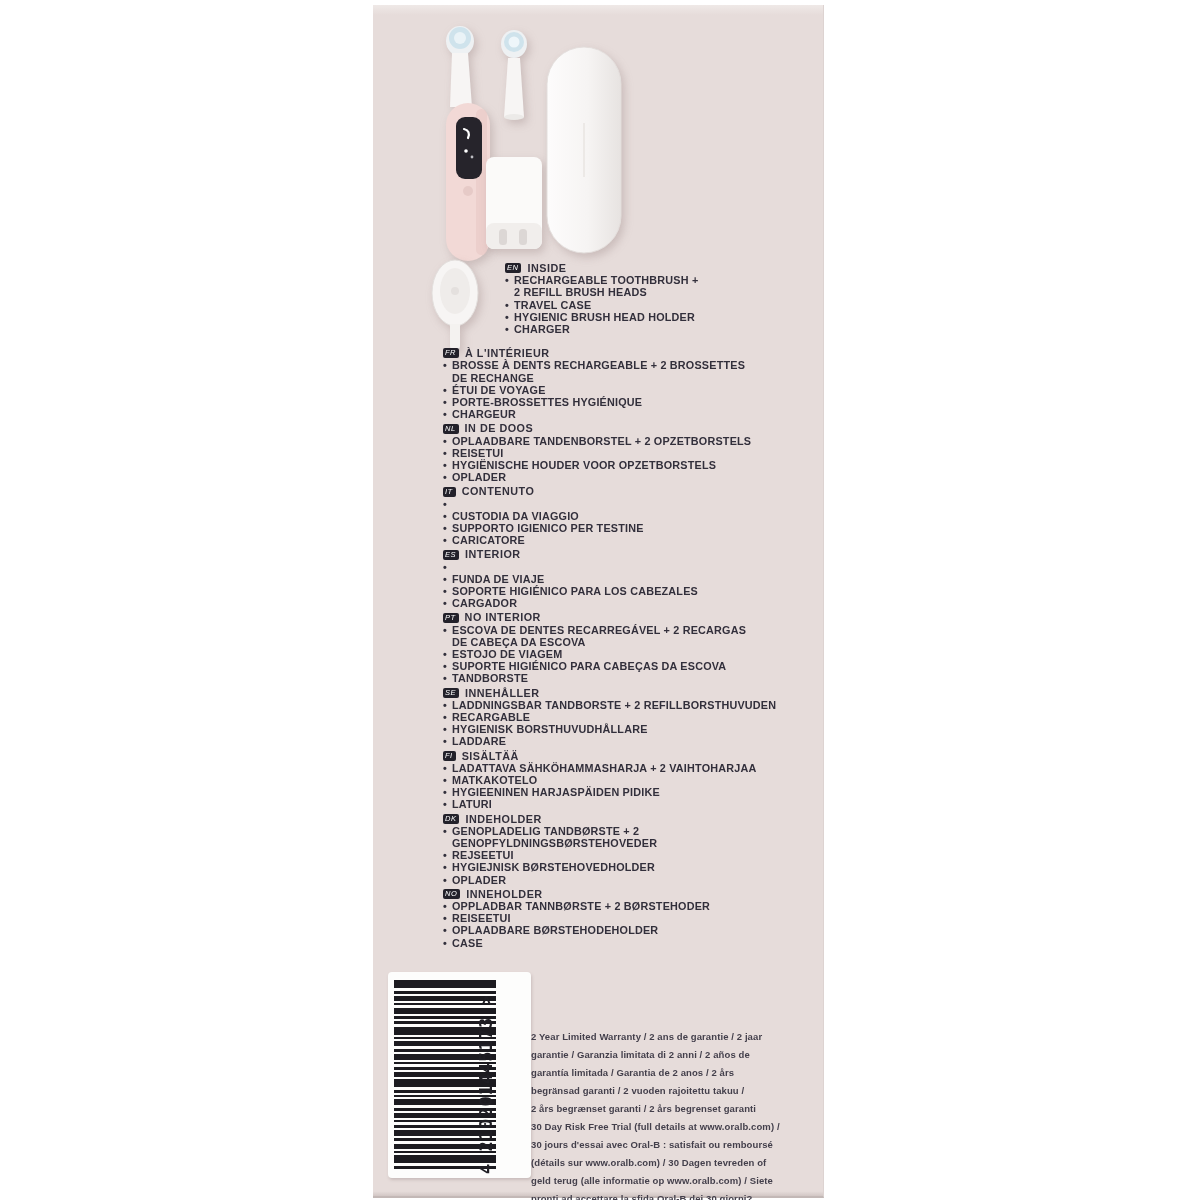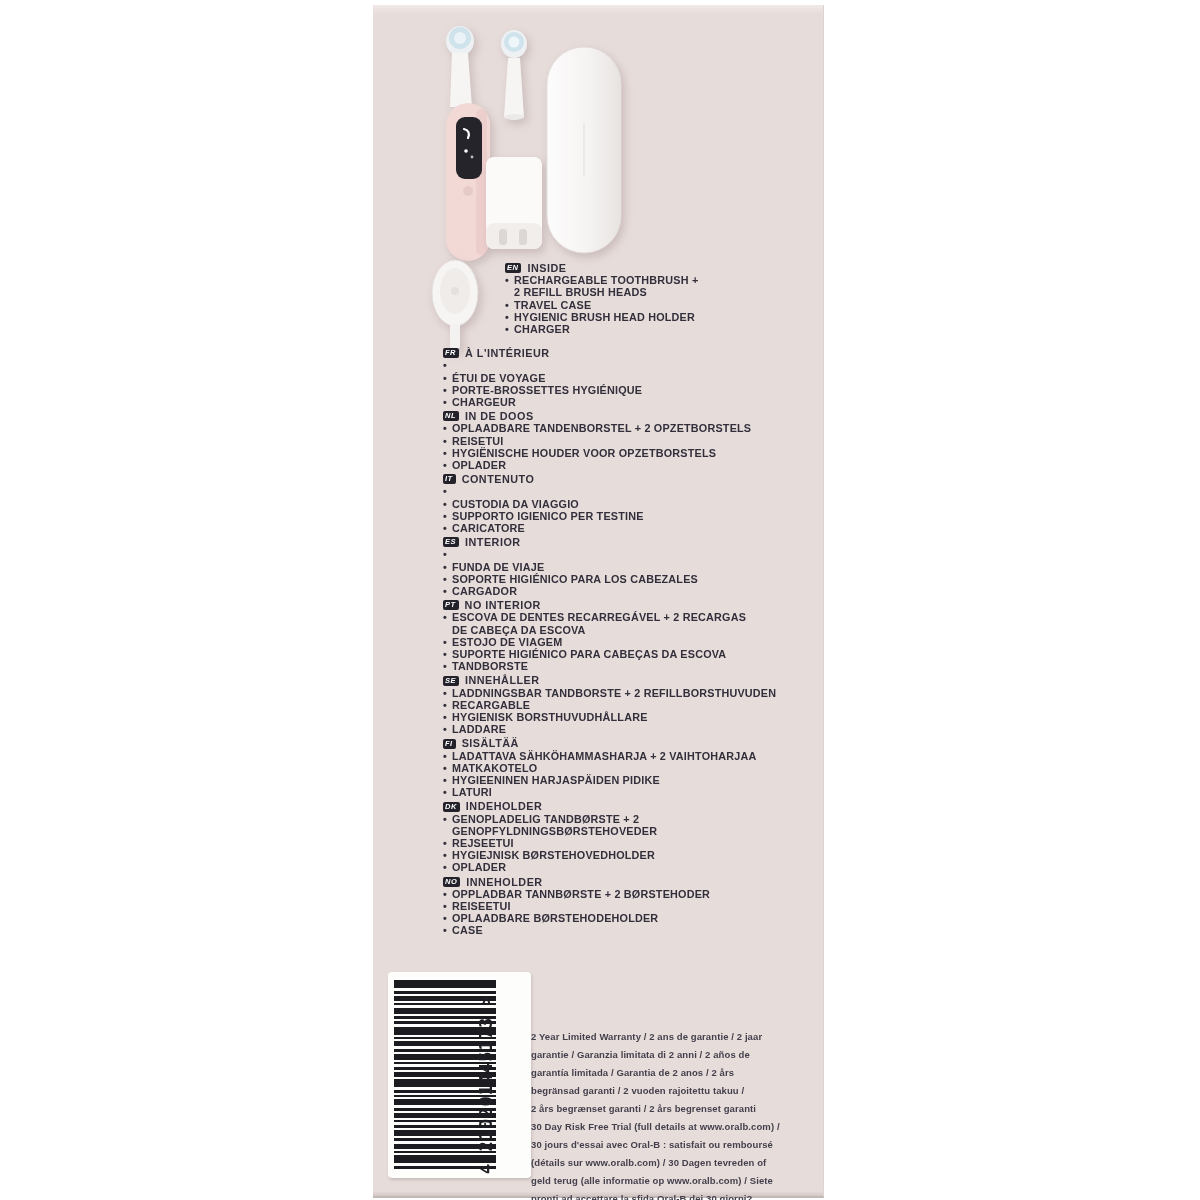--- a/index.html
+++ b/index.html
@@ -27,21 +27,21 @@
   
   .text-col{
     position:absolute;left:70px;top:257px;width:372px;
     color:var(--text-navy,#322f3b);
   }
   .section{margin:0 0 2px 0;}
   .section.indent{margin-left:62px;margin-bottom:12px;}
   .sec-head{display:flex;align-items:center;line-height:12.2px;height:12.2px;}
   .badge{
     display:inline-block;background:var(--badge-bg,#23212a);color:#fff;
-    font-size:7.5px;font-weight:700;font-style:italic;
+    font-size:7.5px;font-weight:400;font-style:italic;
     padding:1px 3px 1px 2px;border-radius:2px;margin-right:6px;
     letter-spacing:.5px;line-height:8px;
   }
   .sec-title{font-size:10.8px;font-weight:700;letter-spacing:.5px;}
   .item{display:flex;line-height:12.2px;font-size:10.8px;font-weight:700;letter-spacing:.2px;}
   .bullet{flex:none;width:9px;}
   .item-text{white-space:pre-line;}
   
   .barcode-label{
     position:absolute;left:15px;top:967px;width:143px;height:206px;
@@ -147,20 +147,22 @@
 
       <div class="section">
         <div class="sec-head">
           <span class="badge">FR</span>
           <span class="sec-title">À L'INTÉRIEUR</span>
         </div>
         <div class="items">
 
         <div class="item">
             <span class="bullet">•</span>
+            <span class="item-text">BROSSE À DENTS RECHARGEABLE + 2 BROSSETTES
+DE RECHANGE</span>
           </div>
             <div class="item">
             <span class="bullet">•</span>
             <span class="item-text">ÉTUI DE VOYAGE</span>
           </div>
             <div class="item">
             <span class="bullet">•</span>
             <span class="item-text">PORTE-BROSSETTES HYGIÉNIQUE</span>
           </div>
             <div class="item">

